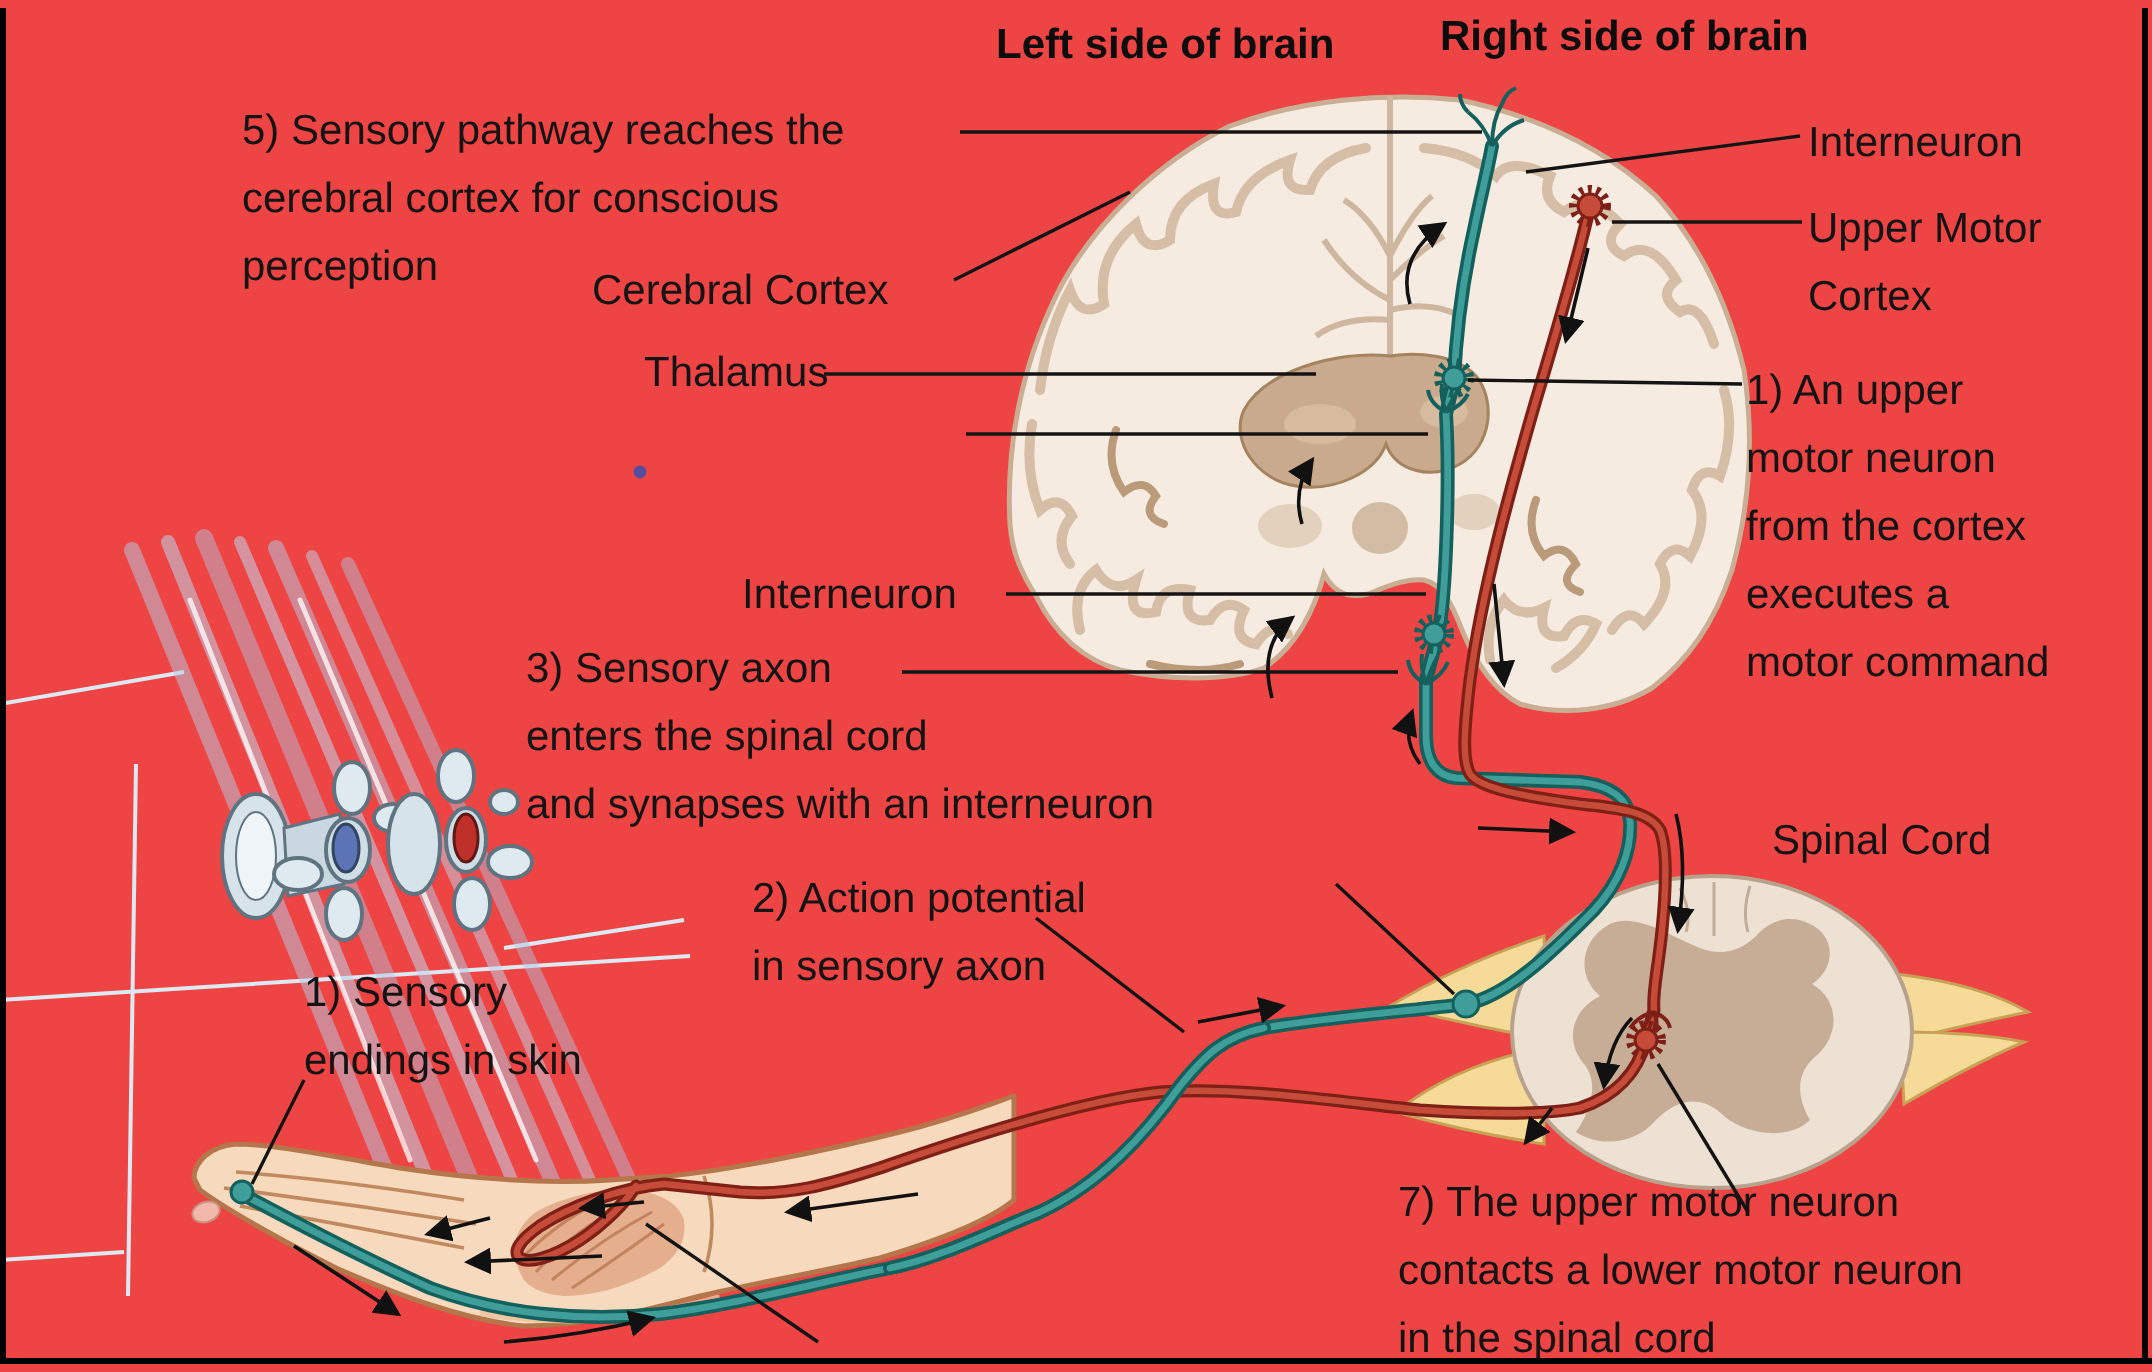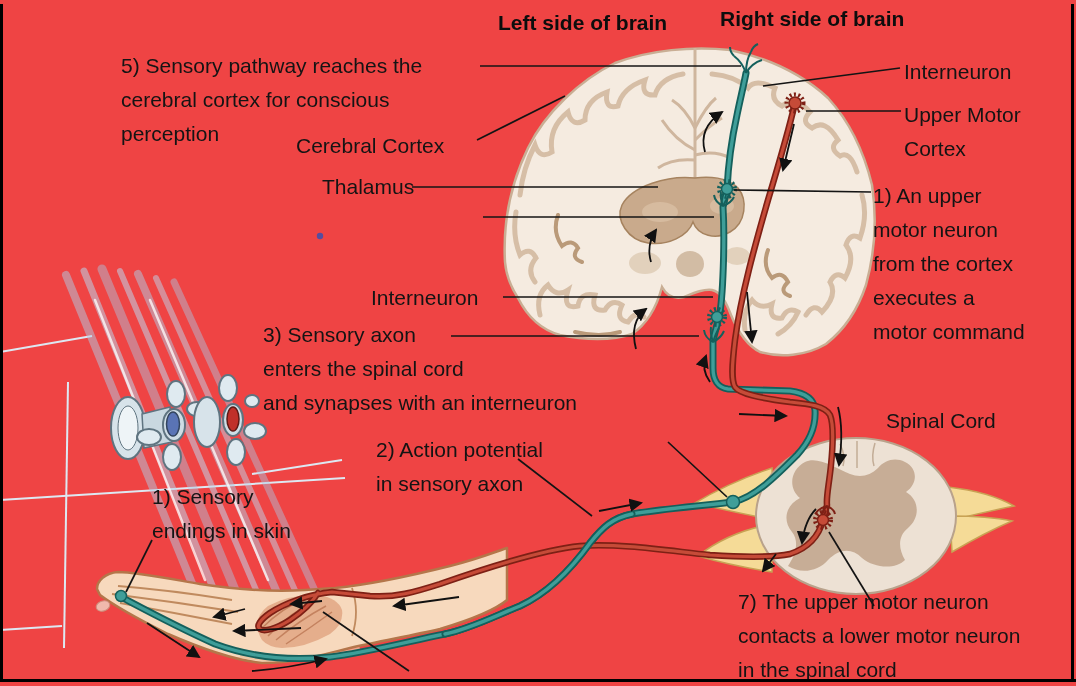--- a/index.html
+++ b/index.html
@@ -248,21 +248,21 @@
 motor command</div>
 <div class="lbl" style="left:371px;top:281px;">Interneuron</div>
 <div class="lbl" style="left:263px;top:318px;">3) Sensory axon
 enters the spinal cord
 and synapses with an interneuron</div>
 <div class="lbl" style="left:886px;top:404px;">Spinal Cord</div>
 <div class="lbl" style="left:340px;top:433px;margin-left:36px;">2) Action potential
 in sensory axon</div>
 <div class="lbl" style="left:152px;top:480px;">1) Sensory
 endings in skin</div>
-<div class="lbl" style="left:699px;top:585px;margin-left:39px;">7) The upper motor neuron
+<div class="lbl" style="left:699px;top:585px;">7) The upper motor neuron
 contacts a lower motor neuron
 in the spinal cord</div>
 
 <div class="frame" style="left:0;top:4px;width:2.5px;height:678px;"></div>
 <div class="frame" style="left:1071px;top:4px;width:2.5px;height:678px;"></div>
 <div class="frame" style="left:0;top:679px;width:1076px;height:2.5px;"></div>
 
 </div>
 
 </body></html>

